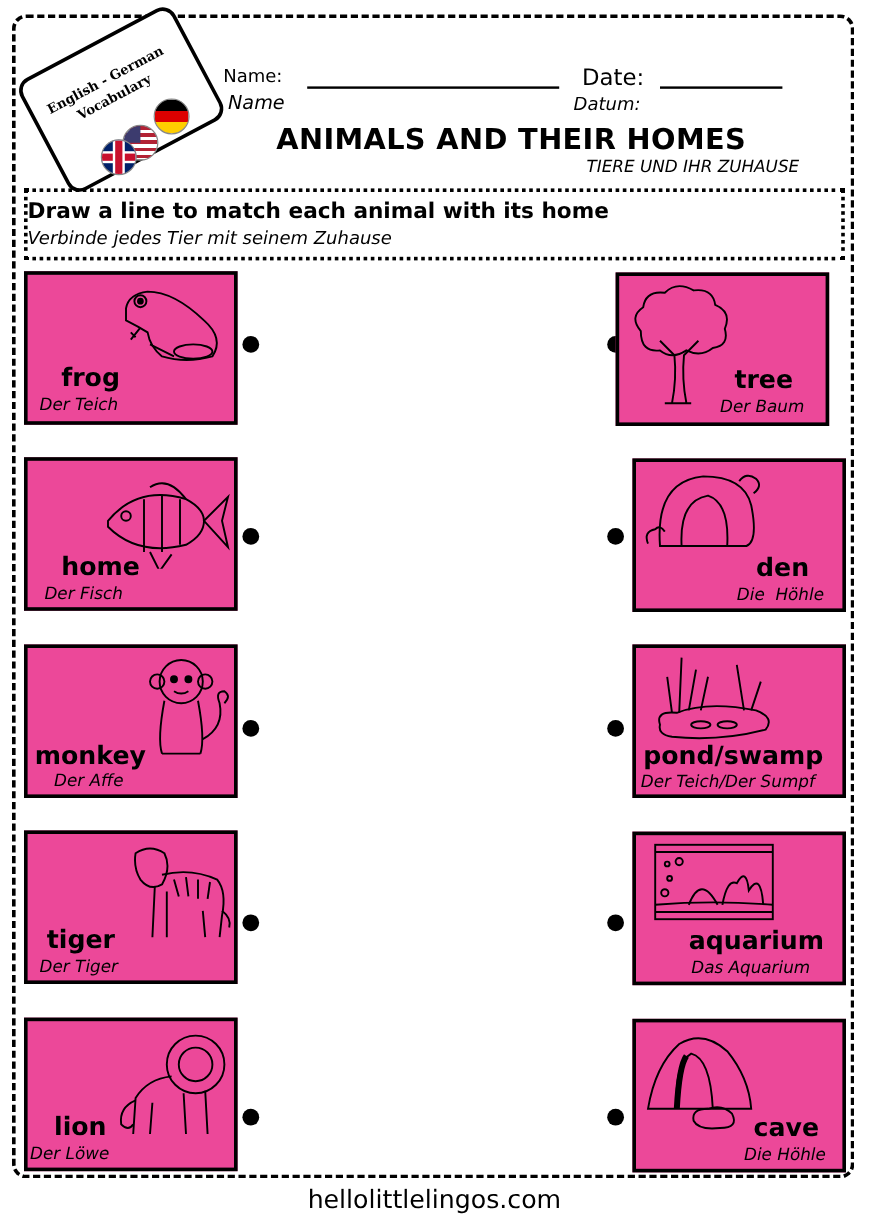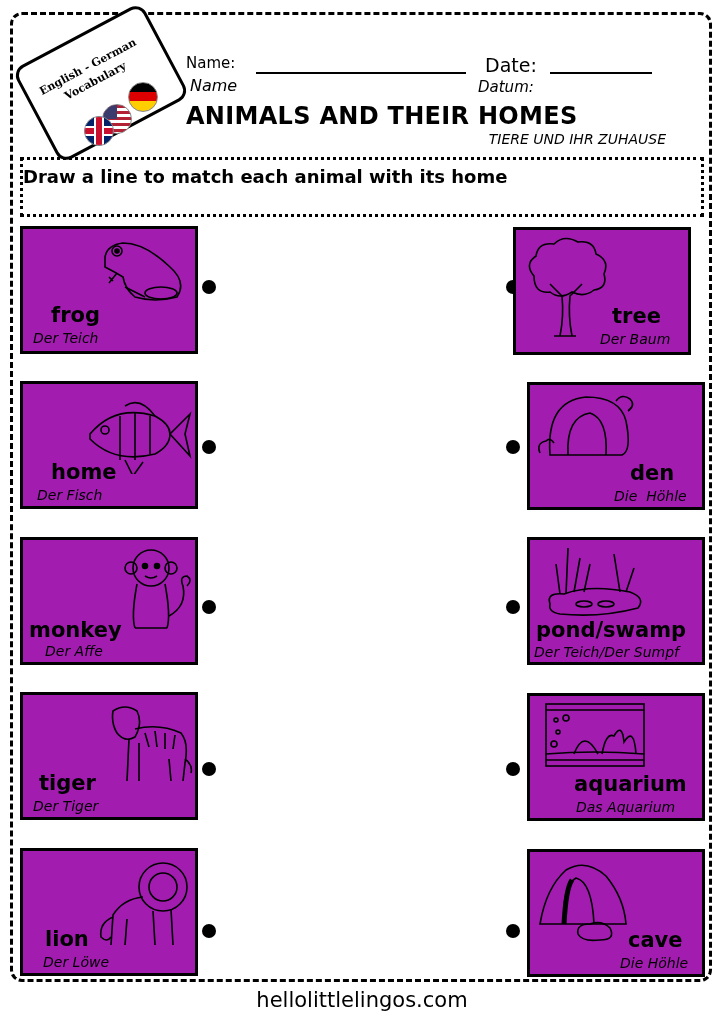--- a/index.html
+++ b/index.html
@@ -13,26 +13,26 @@
   .flag-us::before { content:""; position:absolute; left:0; top:0; width:14px; height:14px; background:#3c3b6e; }
   .flag-uk { left:84px; top:116px; background:#012169; }
   .flag-uk::before { content:""; position:absolute; left:0; top:11px; width:100%; height:6px; background:#c8102e; box-shadow:0 0 0 2px #fff; }
   .flag-uk::after { content:""; position:absolute; left:11px; top:0; width:6px; height:100%; background:#c8102e; box-shadow:0 0 0 2px #fff; }
   .name-label { position:absolute; left:186px; top:54px; font-size:15px; }
   .name-line { position:absolute; left:256px; top:72px; width:210px; border-bottom:2px solid #000; }
   .name-de { position:absolute; left:190px; top:76px; font-size:16px; font-style:italic; }
   .date-label { position:absolute; left:485px; top:54px; font-size:19px; }
   .date-line { position:absolute; left:550px; top:72px; width:102px; border-bottom:2px solid #000; }
   .date-de { position:absolute; left:478px; top:78px; font-size:15px; font-style:italic; }
-  .title { position:absolute; left:186px; top:102px; width:480px; text-align:left; font-weight:bold; font-size:24px; letter-spacing:0.3px; }
+  .title { position:absolute; left:186px; top:102px; width:480px; text-align:center; font-weight:bold; font-size:24px; letter-spacing:0.3px; }
   .subtitle { position:absolute; left:186px; top:131px; width:480px; text-align:right; font-size:14px; font-style:italic; }
   .instr { position:absolute; left:20px; top:157px; width:684px; height:60px; border:3px dotted #000; box-sizing:border-box; text-align:left; }
   .instr-en { font-weight:bold; font-size:18px; margin-top:6px; }
   .instr-de { font-size:15px; font-style:italic; margin-top:2px; }
-  .card { position:absolute; width:178px; height:128px; border:3px solid #000; box-sizing:border-box; background:#a21caf;padding-left:44px; }
+  .card { position:absolute; width:178px; height:128px; border:3px solid #000; box-sizing:border-box; background:#ec4899;padding-left:44px; }
   .card .pic { position:absolute; }
   .card .word { position:absolute; font-weight:bold; font-size:21px; }
   .card .trans { position:absolute; font-size:14px; font-style:italic; }
   .dot { position:absolute; width:14px; height:14px; border-radius:50%; background:#000; }
   .footer { position:absolute; left:0; top:988px; width:724px; text-align:center; font-size:21px; }
   svg { stroke:#000; fill:none; stroke-width:1.6; }
 </style>
 </head>
 <body>
 
@@ -53,20 +53,21 @@
 <div class="name-de">Name</div>
 <div class="date-label">Date:</div>
 <div class="date-line"></div>
 <div class="date-de">Datum:</div>
 
 <div class="title">ANIMALS AND THEIR HOMES</div>
 <div class="subtitle">TIERE UND IHR ZUHAUSE</div>
 
 <div class="instr">
   <div class="instr-en">Draw a line to match each animal with its home</div>
+  <div class="instr-de">Verbinde jedes Tier mit seinem Zuhause</div>
 </div>
 
 <div class="card" style="left:20px;top:226px">
   <svg class="pic" style="left:72px;top:8px" width="100" height="70" viewBox="0 0 100 70">
     <path d="M10 20 Q12 8 28 6 Q50 6 75 30 Q92 45 82 60 Q60 66 40 60 Q30 52 28 40 Q20 35 10 30 Z"></path>
     <circle cx="22" cy="14" r="5"></circle>
       <circle cx="22" cy="14" r="2" fill="#000"></circle>
     <ellipse cx="66" cy="56" rx="16" ry="6"></ellipse>
       <path d="M22 36 l-8 10 M18 44 l-4 -4 M30 50 l20 10"></path>
   </svg>
@@ -118,21 +119,21 @@
 <div class="dot" style="left:202px;top:762px"></div>
 
 <div class="card" style="left:20px;top:848px">
   <svg class="pic" style="left:70px;top:6px" width="100" height="94" viewBox="0 0 100 94">
     <circle cx="70" cy="30" r="24"></circle>
       <circle cx="70" cy="30" r="14"></circle>
     <path d="M50 40 Q30 42 20 58 L18 88 M34 62 L32 88 M60 54 L62 88 M78 52 L80 88"></path>
     <path d="M20 60 Q6 66 8 80 Q14 86 18 80"></path>
   </svg>
   <div class="word" style="left:22px;top:76px">lion</div>
-  <div class="trans" style="left:20px;top:103px">Der Löwe</div>
+  <div class="trans" style="left:2px;top:103px">Der Löwe</div>
 </div>
 <div class="dot" style="left:202px;top:924px"></div>
 
 <div class="dot" style="left:506px;top:280px"></div>
 <div class="card" style="left:513px;top:227px">
   <svg class="pic" style="left:8px;top:6px" width="86" height="102" viewBox="0 0 86 102">
     <path d="M10 40 Q0 28 12 20 Q14 6 30 8 Q40 -2 54 6 Q70 4 72 18 Q86 24 80 38 Q84 52 70 54 Q60 62 48 56 Q36 64 26 56 Q10 58 10 40 Z"></path>
     <path d="M36 100 Q40 80 38 60 L26 48 M48 100 Q44 80 46 60 L58 48 M30 100 h22"></path>
   </svg>
   <div class="word" style="left:96px;top:74px">tree</div>

